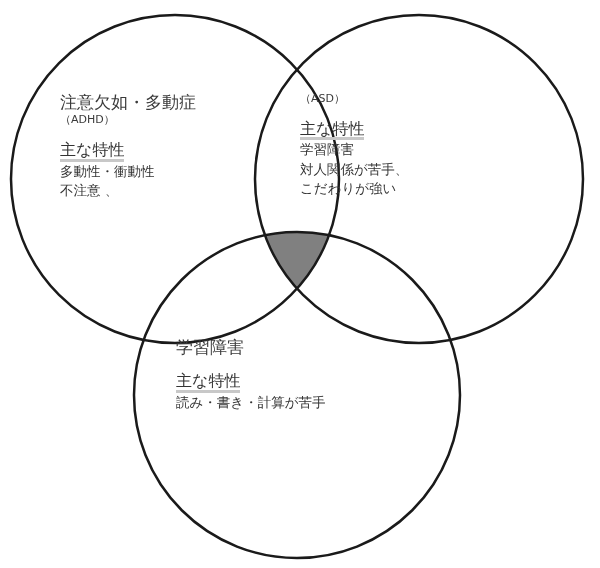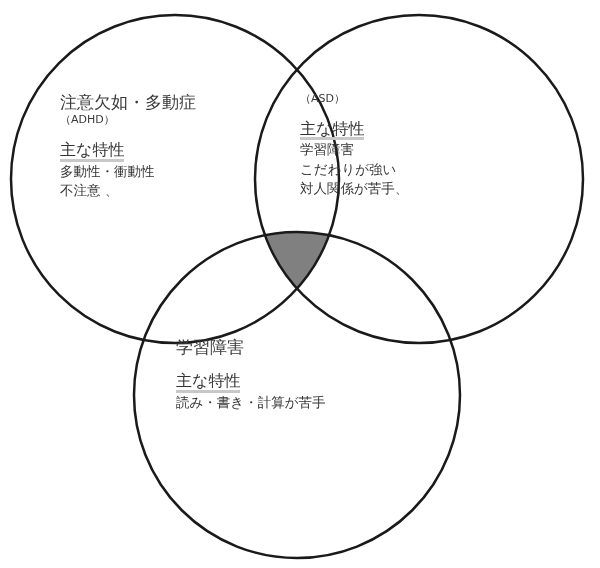--- a/index.html
+++ b/index.html
@@ -40,21 +40,21 @@
   <div class="abbr">（ADHD）</div>
   <div class="feat-head">主な特性</div>
   <div class="feat-line">多動性・衝動性</div>
   <div class="feat-line">不注意 、</div>
 </div>
 
 <div class="label" style="left:300px; top:92px; width:220px;">
   <div class="abbr">（ASD）</div>
   <div class="feat-head">主な特性</div>
   <div class="feat-line">学習障害</div>
+  <div class="feat-line">対人関係が苦手、</div>
   <div class="feat-line">こだわりが強い</div>
-  <div class="feat-line">対人関係が苦手、</div>
 </div>
 
 <div class="label" style="left:176px; top:337px; width:220px;">
   <div class="title">学習障害</div>
   <div class="feat-head">主な特性</div>
   <div class="feat-line">読み・書き・計算が苦手</div>
 </div>
 
 </body></html>

